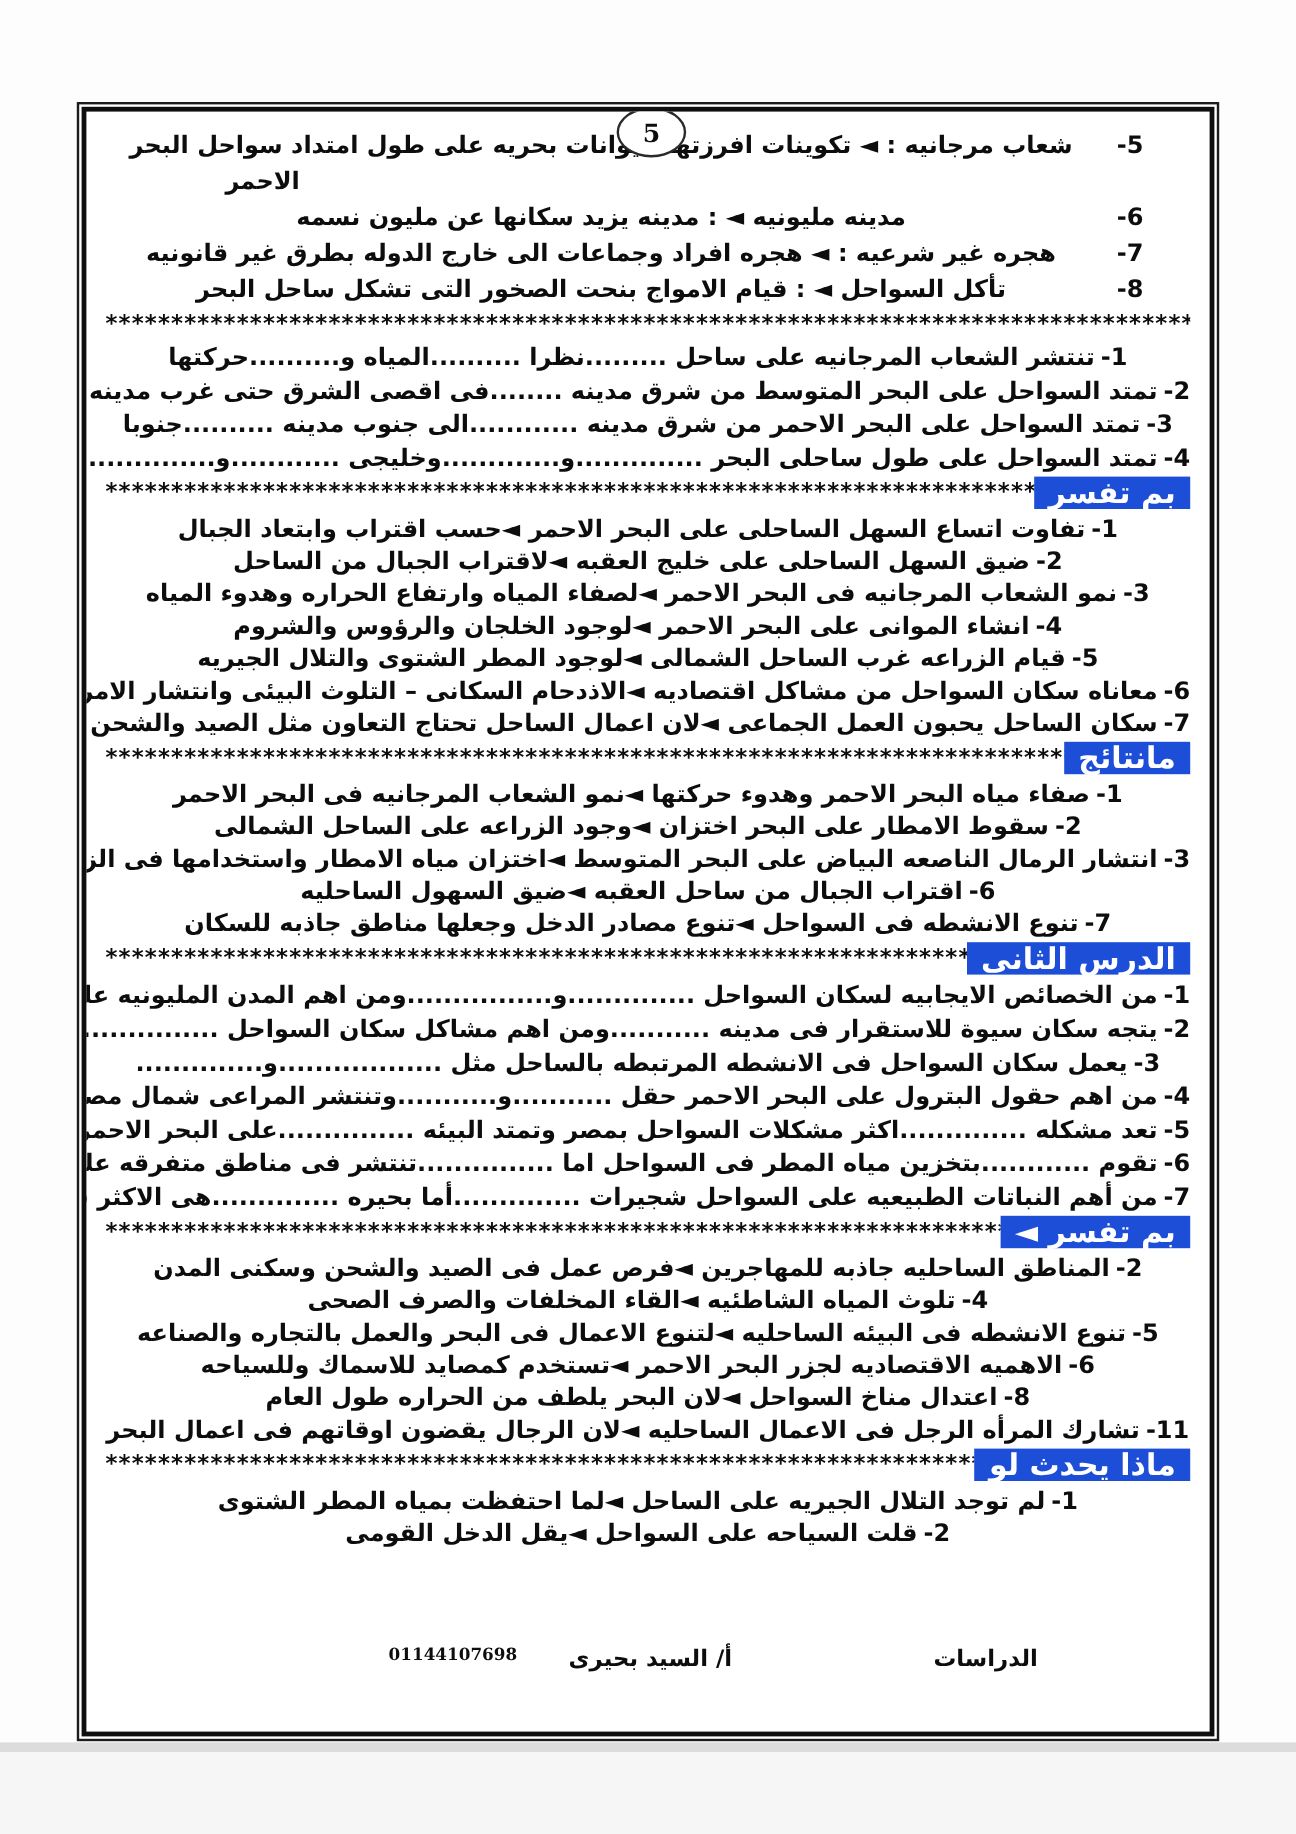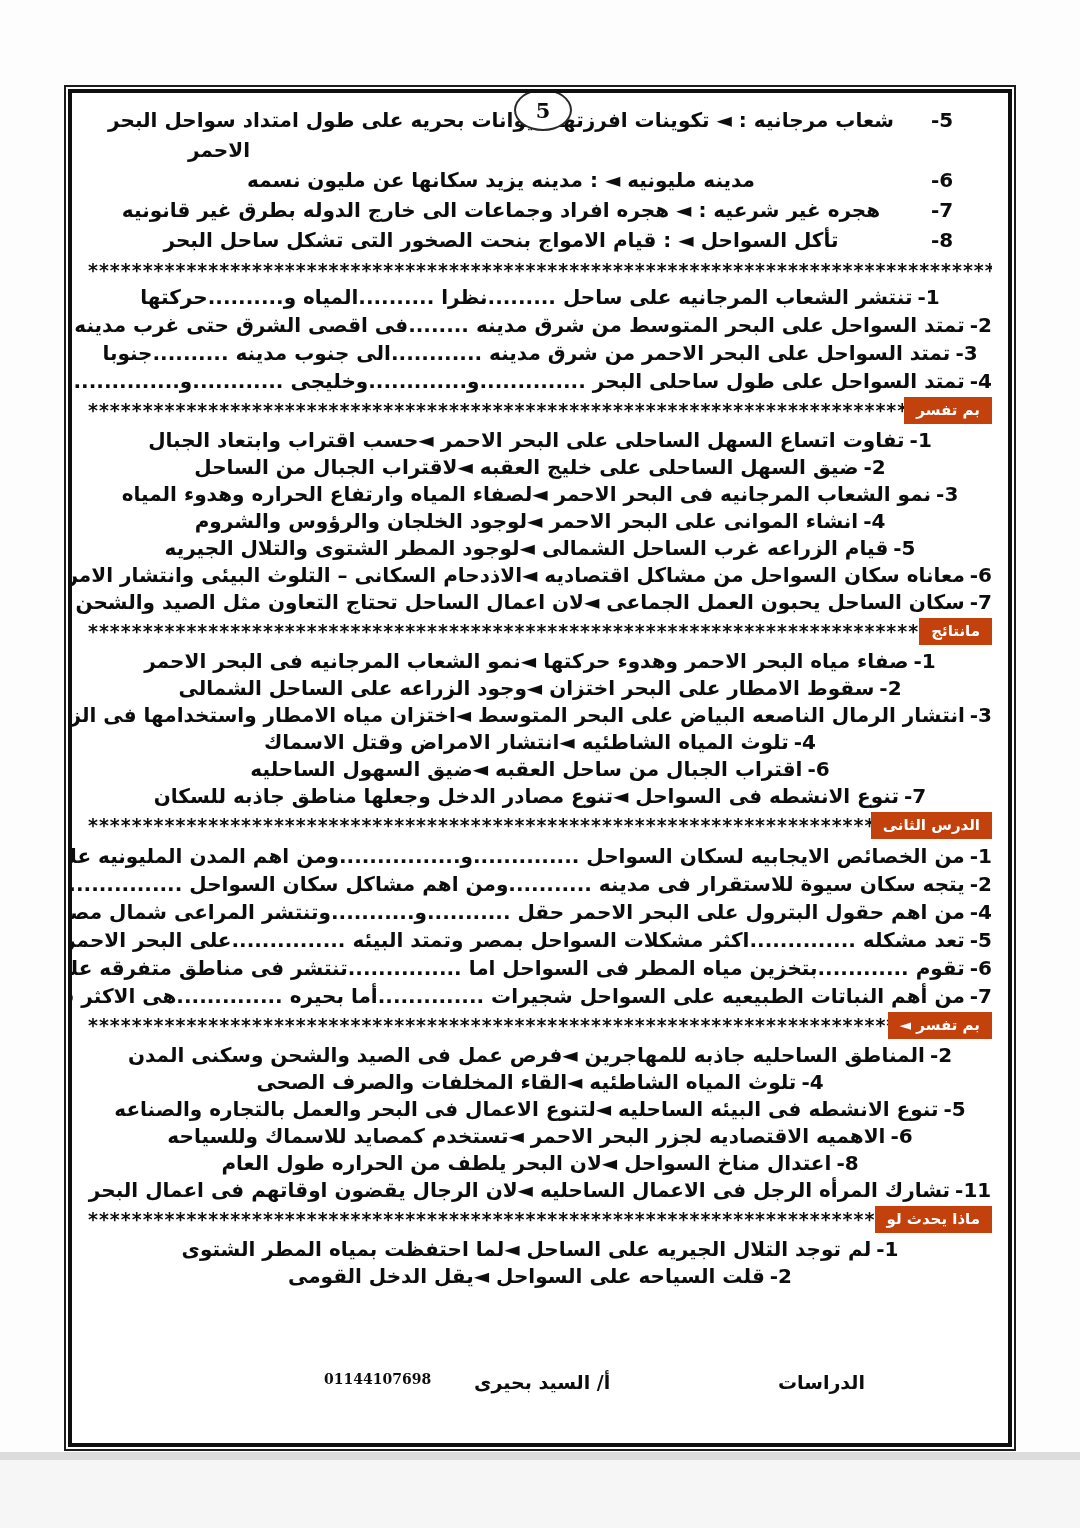--- a/index.html
+++ b/index.html
@@ -31,21 +31,21 @@
   .defs-cont{white-space:nowrap;text-align:left;padding-left:100px;line-height:30px;font-weight:bold;font-size:20px;}
   .sec-fill .line{line-height:28px;}
   .sec-exp1 .line,.sec-res .line,.sec-exp2 .line,.sec-whatif .line{line-height:27px;}
   .sec-les2 .line{line-height:28px;}
   .stars-line{
     margin:3px 0 1px 0;line-height:24px;font-size:19px;font-weight:bold;letter-spacing:1px;
     overflow:hidden;white-space:nowrap;direction:ltr;text-align:left;
   }
   .header-row{display:flex;align-items:center;height:27px;margin:2px 0 3px 0;}
   .header-box{
-    background:#c2410c;color:#fff;font-weight:bold;font-size:15px;line-height:27px;
+    background:#1d4ed8;color:#fff;font-weight:bold;font-size:25px;line-height:27px;
     padding:0 12px;white-space:nowrap;flex:0 0 auto;
   }
   .stars{
     flex:1 1 auto;overflow:hidden;white-space:nowrap;direction:ltr;text-align:left;
     font-size:19px;font-weight:bold;letter-spacing:1px;line-height:27px;
   }
   .footer{position:absolute;left:0;right:0;bottom:44px;height:28px;font-weight:bold;font-size:19px;direction:ltr;}
   .f-phone{position:absolute;left:252px;top:0;direction:ltr;font-family:"DejaVu Serif","Liberation Serif",serif;font-size:14px;}
   .f-teacher{position:absolute;left:402px;top:0;direction:rtl;}
   .f-subject{position:absolute;left:706px;top:0;direction:rtl;}
@@ -107,33 +107,33 @@
 
       <div class="header-row">
         <div class="header-box">مانتائج</div>
         <div class="stars">*************************************************************************************</div>
       </div>
 
       <div class="sec-res">
         <div class="line"><span class="num">1-</span><span>صفاء مياه البحر الاحمر وهدوء حركتها ◄نمو الشعاب المرجانيه فى البحر الاحمر</span></div>
         <div class="line"><span class="num">2-</span><span>سقوط الامطار على البحر اختزان ◄وجود الزراعه على الساحل الشمالى</span></div>
         <div class="line"><span class="num">3-</span><span>انتشار الرمال الناصعه البياض  على البحر المتوسط ◄اختزان مياه الامطار واستخدامها فى الزراعه</span></div>
-        <div class="line"><span class="num">4-</span><span>تلوث المياه الشاطئيه ◄انتشار الامراض وقتل الاسماك</span></div>
         <div class="line"><span class="num">6-</span><span>اقتراب الجبال من ساحل العقبه ◄ضيق السهول الساحليه</span></div>
         <div class="line"><span class="num">7-</span><span>تنوع الانشطه فى السواحل ◄تنوع مصادر الدخل وجعلها مناطق جاذبه للسكان</span></div>
       </div>
 
       <div class="header-row">
         <div class="header-box">الدرس الثانى</div>
         <div class="stars">*************************************************************************************</div>
       </div>
 
       <div class="sec-les2">
         <div class="line"><span class="num">1-</span><span>من الخصائص الايجابيه لسكان السواحل ..............و................ومن اهم المدن المليونيه على الساحل ..........</span></div>
         <div class="line"><span class="num">2-</span><span>يتجه سكان سيوة للاستقرار فى مدينه ...........ومن اهم مشاكل سكان السواحل ..................و................</span></div>
+        <div class="line"><span class="num">3-</span><span>يعمل سكان السواحل فى الانشطه المرتبطه بالساحل مثل ..................و..............</span></div>
         <div class="line"><span class="num">4-</span><span>من اهم حقول البترول على البحر الاحمر حقل ...........و...........وتنتشر المراعى شمال مصر على البحر ........</span></div>
         <div class="line"><span class="num">5-</span><span>تعد مشكله ..............اكثر مشكلات السواحل بمصر وتمتد  البيئه  ...............على البحر الاحمر والمتوسط</span></div>
         <div class="line"><span class="num">6-</span><span>تقوم ............بتخزين مياه المطر فى السواحل اما ...............تنتشر فى مناطق متفرقه على البحر الاحمر</span></div>
         <div class="line"><span class="num">7-</span><span>من أهم النباتات الطبيعيه على السواحل شجيرات ..............أما بحيره ..............هى الاكثر فى انتاج الاسماك</span></div>
       </div>
 
       <div class="header-row">
         <div class="header-box">بم تفسر ◄</div>
         <div class="stars">*************************************************************************************</div>
       </div>

